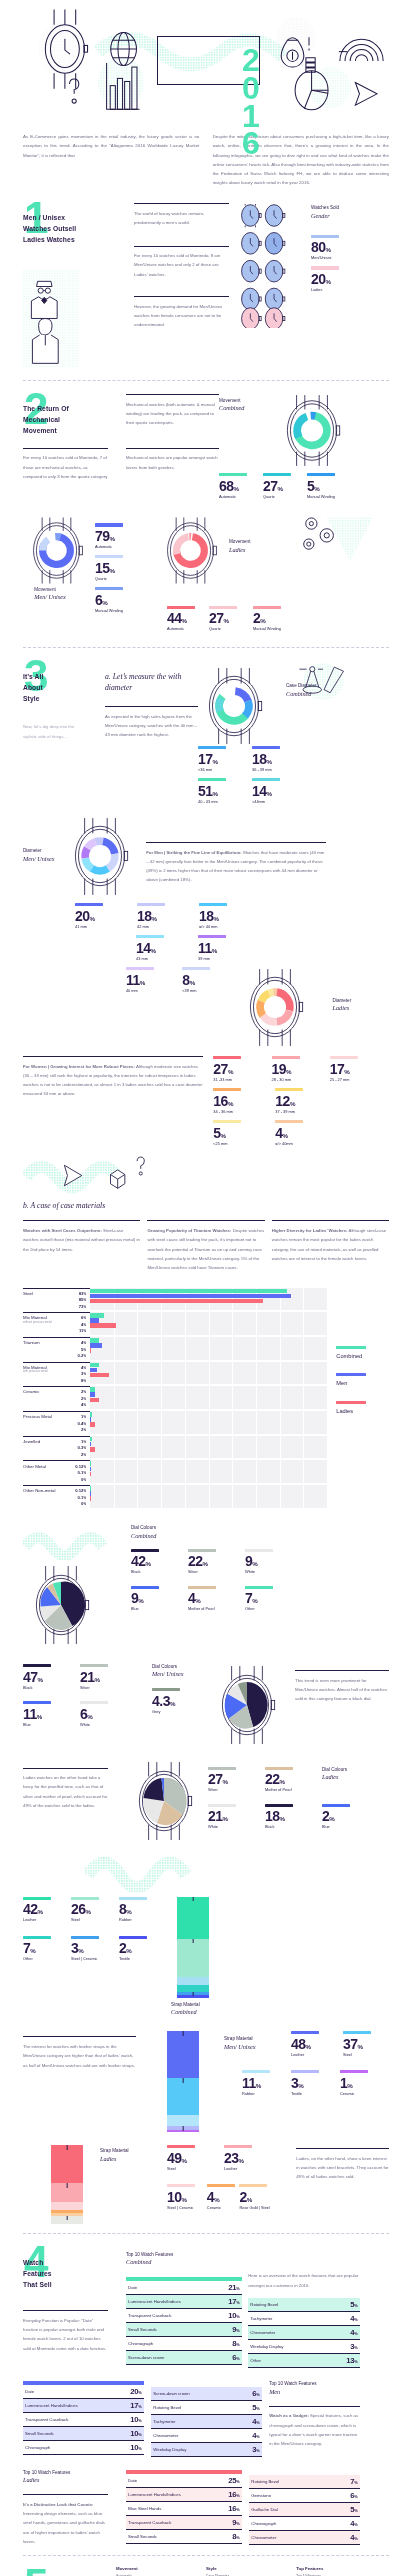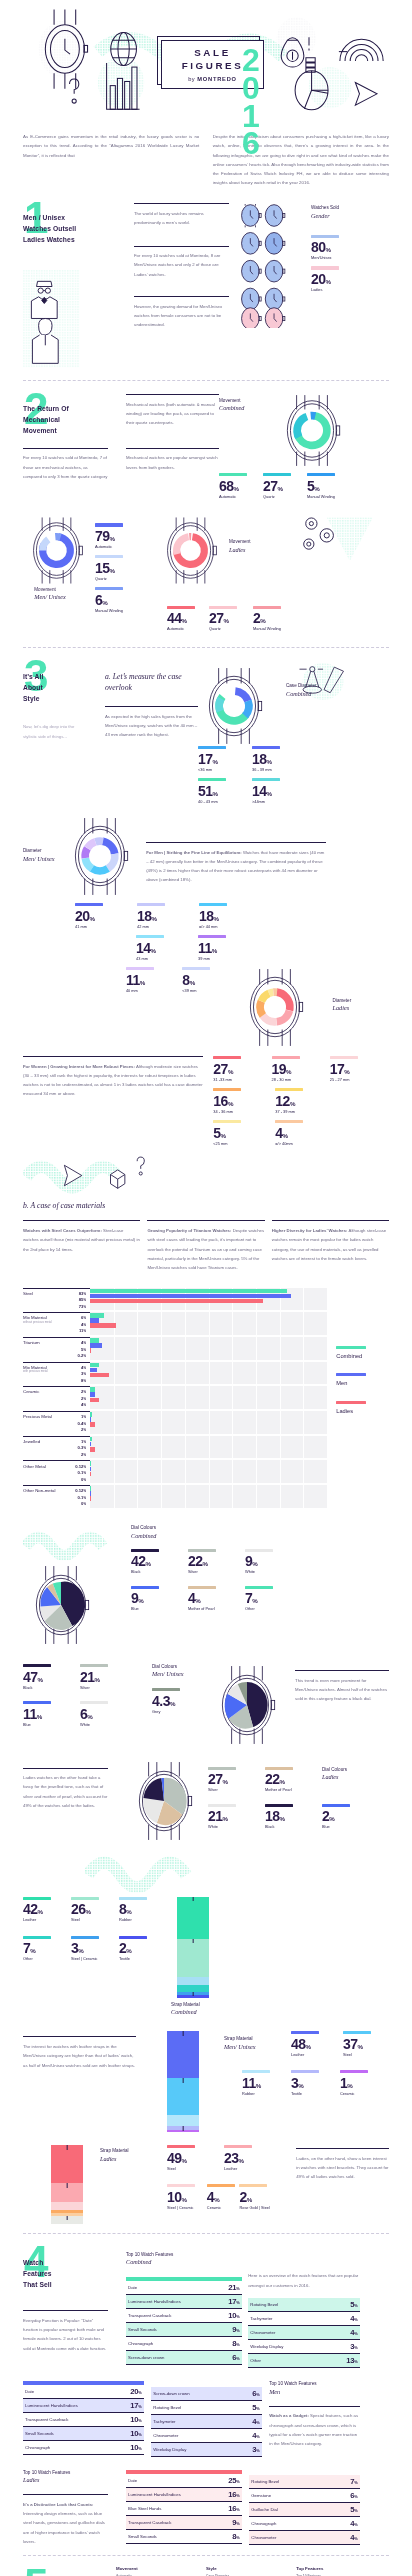--- a/index.html
+++ b/index.html
@@ -169,29 +169,20 @@
         <ellipse cx="605" cy="175" rx="32" ry="38"></ellipse>
         <path d="M605 175 l0 -38 M605 175 l32 6 M605 175 l-14 36"></path>
         <path d="M605 175 h32"></path>
       </g>
 
       <g stroke="#241a46" stroke-width="2" fill="none">
         <path d="M690 160 l42 22 l-42 22 l8 -22z"></path>
       </g>
     </svg>
     <div class="hero-title-box"></div>
-    <div class="hero-title-box2">
-      <div class="sale-figures">
-        <div>SALE</div>
-        <div>FIGURES</div>
-      </div>
-      <div class="by-montredo">
-        <span>by </span><b>MONTREDO</b>
-      </div>
-    </div>
     <div class="yr">
       <div style="writing-mode:vertical-rl; text-orientation:upright; letter-spacing:-8.2px;">2016</div>
     </div>
   </div>
 
   <div class="intro">
     <div class="intro-col">
       <p>As E-Commerce gains momentum in the retail industry, the luxury goods sector is no exception to this trend. According to the “Altagamma 2016 Worldwide Luxury Market Monitor”, it is reflected that</p>
     </div>
     <div class="intro-col">
@@ -455,21 +446,21 @@
           <div class="bignum">3</div>
           <div class="head-lines">
             <div>It’s All</div>
             <div>About</div>
             <div>Style</div>
           </div>
         </div>
         <p class="body-txt dim" style="width:62px; margin-top:7.2px;">Now, let’s dig deep into the stylistic side of things...</p>
       </div>
       <div style="width:93px; padding-top:13.4px;">
-        <div class="sub-letter">a.  Let’s measure the case overlook</div>
+        <div class="sub-letter">a.  Let’s measure the with diameter</div>
         <div class="rule" style="margin-top:13.4px;"></div>
         <p class="body-txt">As expected in the high sales figures from the Men/Unisex category, watches with the 40 mm – 43 mm diameter rank the highest.</p>
       </div>
       <div style="width:88px; padding-top:8.2px;">
         <svg width="72" height="82" viewBox="0 0 140 160">
           <g stroke="#241a46" stroke-width="1.6" fill="none">
             <path d="M40 6 v30 M56 6 v30 M84 6 v30 M100 6 v30 M40 124 v30 M56 124 v30 M84 124 v30 M100 124 v30"></path>
             <ellipse cx="70" cy="80" rx="48" ry="58"></ellipse>
             <ellipse cx="70" cy="80" rx="42" ry="52"></ellipse>
             <rect x="117" y="71" width="7" height="18"></rect>

